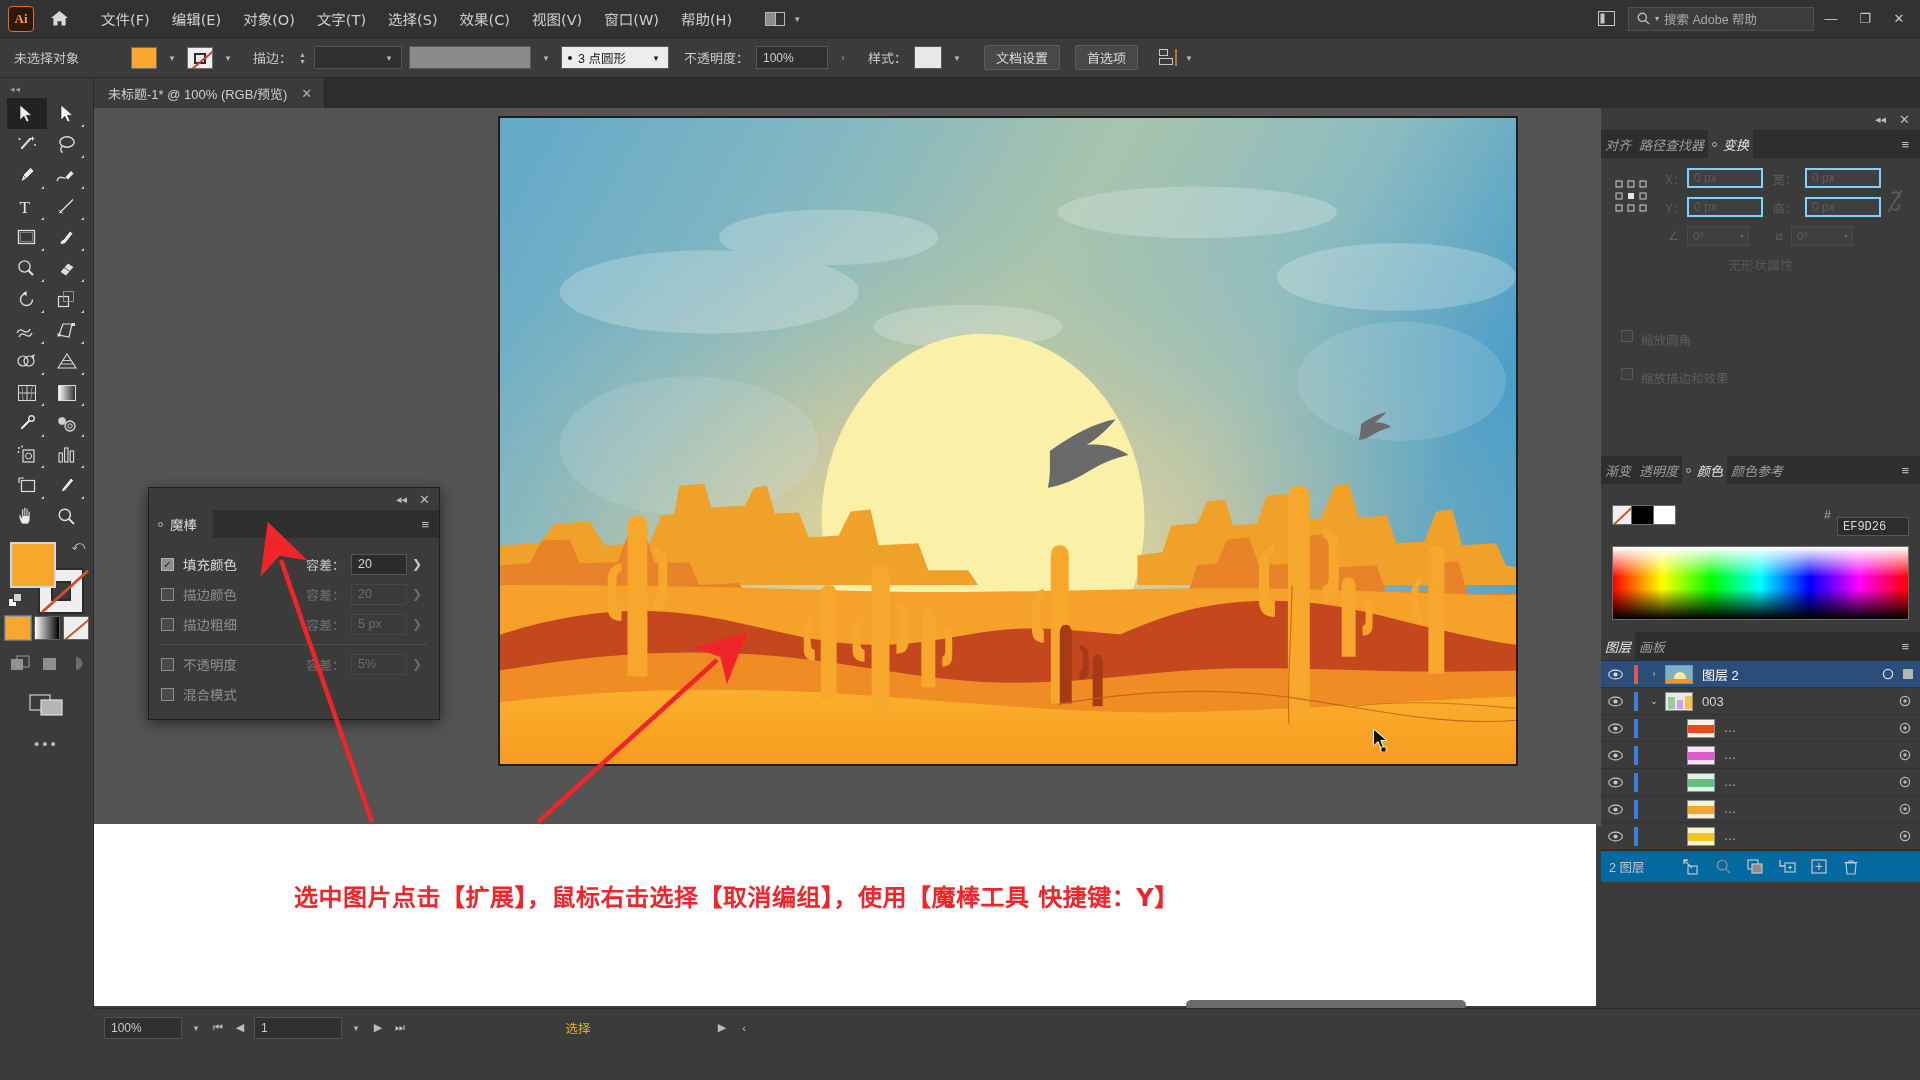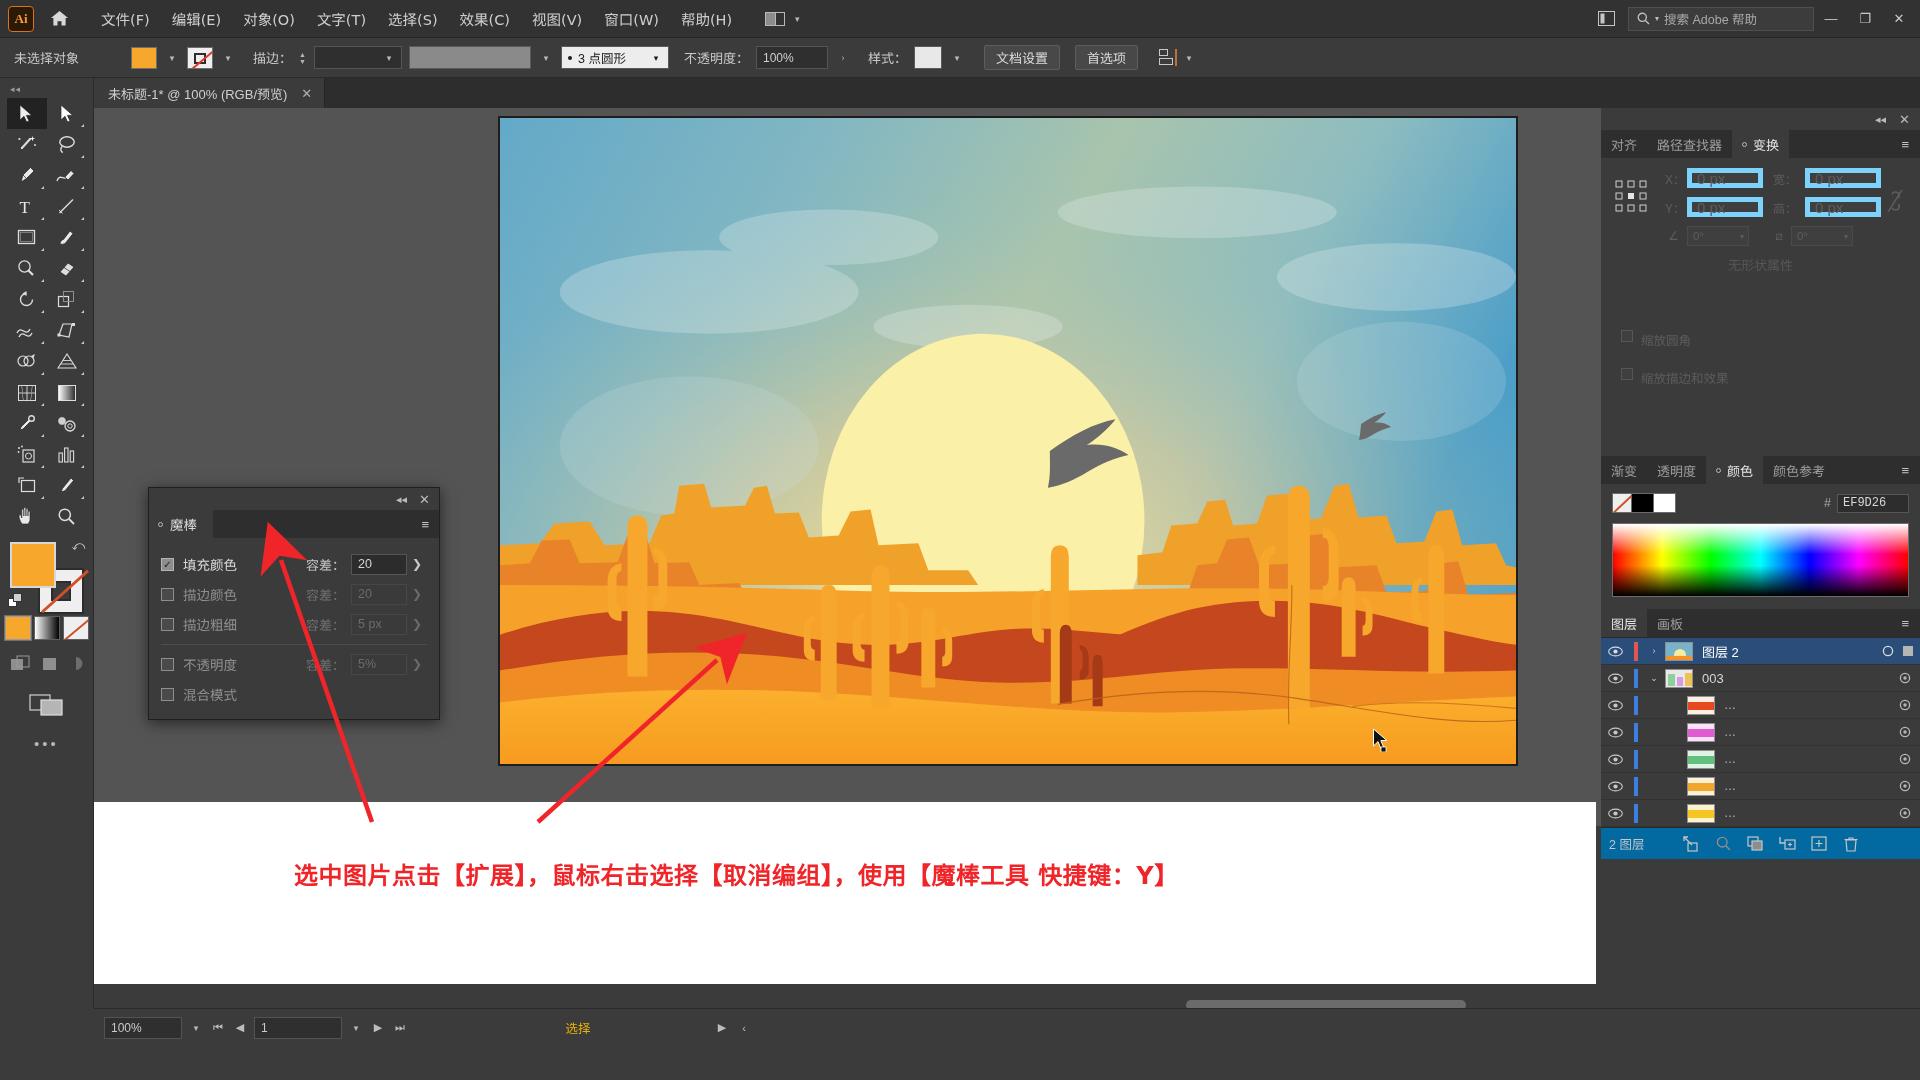--- a/index.html
+++ b/index.html
@@ -135,21 +135,21 @@
   }
   .artboard{
     position:absolute;left:404px;top:8px;width:1020px;height:650px;
     border:2px solid #1e1e1e;overflow:hidden;background:#7fb6cd;
   }
   .art-svg{ display:block;width:100%;height:100%; }
   .cursor-arrow{ position:absolute;left:1278px;top:620px;z-index:40; }
 
   
   .caption-strip{
-    position:absolute;left:94px;top:802px;width:1502px;height:182px;background:#ffffff;
+    position:absolute;left:94px;top:824px;width:1502px;height:182px;background:#ffffff;
   }
   .cap-line{
     color:#f0252a;font-size:24px;font-weight:bold;letter-spacing:.5px;
     font-family:"DejaVu Sans",sans-serif;white-space:nowrap;
   }
   .cap-wrap{ padding:58px 0 0 200px; line-height:1.38; }
 
   
   .statusbar{
     position:absolute;left:94px;top:1008px;width:1826px;height:38px;background:#3b3b3b;
@@ -214,34 +214,34 @@
     position:absolute;left:1601px;top:108px;width:319px;height:900px;background:#3b3b3b;
   }
   .rp-top{
     height:22px;display:flex;align-items:center;justify-content:flex-end;gap:13px;
     padding-right:10px;color:#bbb;font-size:11px;background:#3b3b3b;
   }
   .rp-tabs{
     height:28px;background:#2e2e2e;display:flex;align-items:stretch;
   }
   .rp-tab{
-    display:flex;align-items:center;padding:0 10px;font-size:13px;color:#9d9d9d;
+    display:flex;align-items:center;padding:0 4px;font-size:13px;color:#9d9d9d;font-style:italic;
   }
   .rp-tab.active{ background:#3b3b3b;color:#e6e6e6; }
   .rp-tab .dot{ width:5px;height:5px;border:1px solid #b9b9b9;border-radius:50%;margin-right:6px;}
   .rp-burger{ margin-left:auto;display:flex;align-items:center;padding:0 11px;color:#c2c2c2;font-size:13px;}
 
   
   .xform{ background:#3b3b3b;padding:10px 12px 12px;position:relative;height:298px; }
   .xf-grid{ position:absolute;left:14px;top:22px;width:32px;height:32px; }
   .xf-fields{ margin-left:52px; }
   .xf-row{ display:flex;align-items:center;gap:8px;margin-bottom:9px; }
   .xf-lab{ color:#5e5e5e;font-size:12px;width:14px;text-align:right; }
   .xf-in{
-    width:76px;height:20px;background:#3f3f3f;border:5px solid #7dd3fc;color:#5d5d5d;font-size:15px;
+    width:76px;height:20px;background:#3f3f3f;border:2px solid #7dd3fc;color:#5d5d5d;font-size:12px;
     display:flex;align-items:center;padding-left:5px;
   }
   .xf-link{ position:absolute;right:16px;top:30px;color:#5e5e5e;font-size:17px; }
   .xf-sel{
     width:62px;height:20px;background:#3f3f3f;border:1px solid #4a4a4a;color:#5d5d5d;font-size:11.5px;
     display:flex;align-items:center;justify-content:space-between;padding:0 4px 0 5px;
   }
   .xf-noattr{ text-align:center;color:#575757;font-size:13px;}
   .xf-cb{ display:flex;align-items:flex-start;gap:8px;margin-top:19px;color:#5c5c5c;font-size:12.5px;padding-left:8px; }
   .xf-cb .box{ width:12px;height:12px;border:1px solid #565656;background:#3f3f3f; }
@@ -252,21 +252,21 @@
   .cp-row1{ display:flex;align-items:center;gap:0; }
   .cp-none{ width:20px;height:20px;background:#efefef;border:1px solid #6a6a6a;position:relative;overflow:hidden;}
   .cp-none::after{content:"";position:absolute;left:-4px;top:8px;width:30px;height:2px;background:#d0502a;transform:rotate(-43deg);}
   .cp-black{ width:22px;height:20px;background:#000;border:1px solid #6a6a6a;border-left:none;}
   .cp-white{ width:22px;height:20px;background:#fff;border:1px solid #6a6a6a;border-left:none;}
   .cp-hex{ margin-left:auto;display:flex;align-items:center;gap:6px; }
   .cp-hash{ color:#a9a9a9;font-size:12.5px; }
   .cp-hexval{
     width:72px;height:19px;background:#2d2d2d;border:1px solid #565656;color:#d8d8d8;
     font-family:"Liberation Mono","DejaVu Sans Mono",monospace;font-size:12px;
-    display:flex;align-items:center;padding-left:5px;
+    display:flex;align-items:center;padding-left:5px;margin-top:24px;
   }
   .cp-spectrum{ margin-top:10px;height:74px;border:1px solid #6c6c6c;position:relative; }
   .cp-spectrum .hue{
     position:absolute;inset:0;
     background:linear-gradient(90deg,#ff0000,#ffff00,#00ff00,#00ffff,#0000ff,#ff00ff,#ff0000);
   }
   .cp-spectrum .wt{
     position:absolute;inset:0;background:linear-gradient(180deg,rgba(255,255,255,1) 0%,rgba(255,255,255,0) 42%,rgba(0,0,0,0) 58%,rgba(0,0,0,1) 100%);
   }
 

